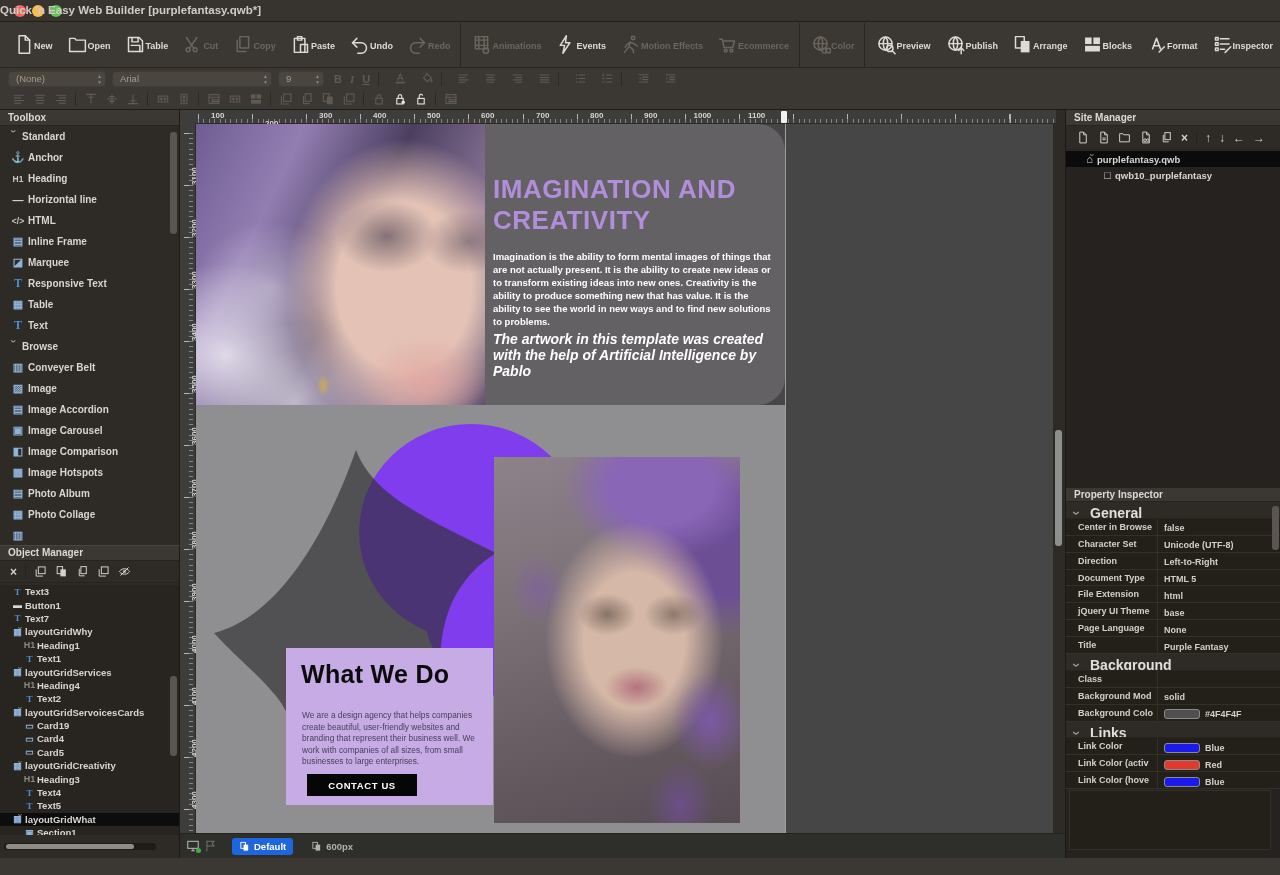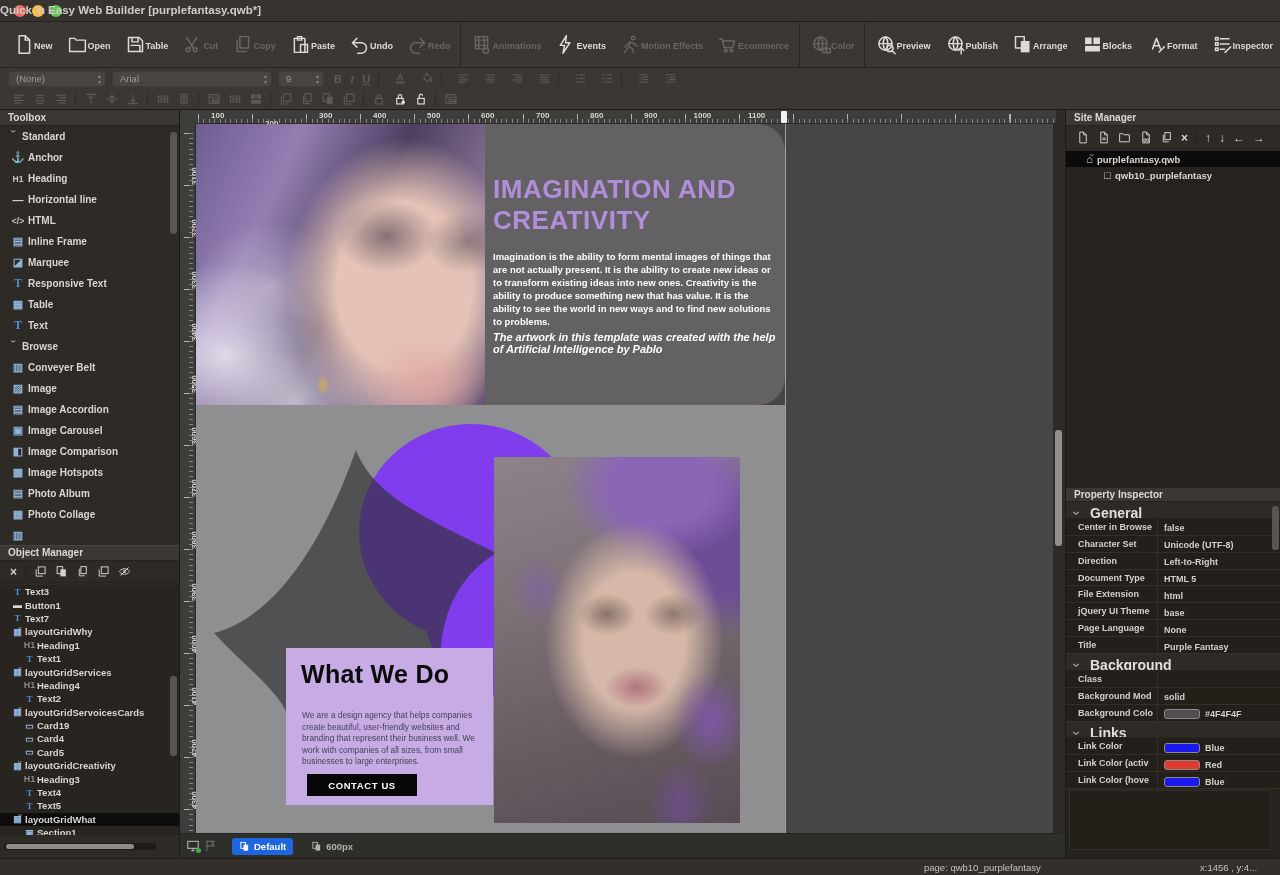--- a/index.html
+++ b/index.html
@@ -97,21 +97,21 @@
       radial-gradient(70px 50px at 66% 40%, rgba(55,48,68,.55), transparent 72%),
       radial-gradient(60px 44px at 94% 42%, rgba(55,48,68,.45), transparent 72%),
       radial-gradient(160px 200px at 72% 58%, #e4c3b6 0 42%, rgba(228,195,182,0) 74%),
       radial-gradient(150px 130px at 10% 82%, rgba(246,243,250,.8), transparent 70%),
       radial-gradient(130px 110px at 34% 99%, rgba(240,234,246,.65), transparent 72%),
       radial-gradient(110px 90px at 26% 58%, rgba(236,230,244,.45), transparent 72%),
       linear-gradient(115deg, #6f5d91 0%, #937eb2 26%, #4b3f60 52%, #8a7496 78%, #5e4f6f 100%);
   }
   .design-heading { position:absolute; left:297px; top:50px; width:280px; font-size:26px; line-height:31px; font-weight:bold; letter-spacing:.5px; }
   .design-para { position:absolute; left:297px; top:126px; width:284px; font-size:9.5px; line-height:13px; font-weight:bold; color:#ffffff; }
-  .design-credit { position:absolute; left:297px; top:207px; width:284px; font-size:11px; font-weight:bold; font-style:italic; color:#ffffff; }
+  .design-credit { position:absolute; left:297px; top:207px; width:284px; font-size:14px; font-weight:bold; font-style:italic; color:#ffffff; }
   .page-bottom { position:absolute; left:0; top:281px; width:589px; height:428px; background:#8f8e90; }
   .page-bottom svg.shapes { position:absolute; left:0; top:0; }
   .card { position:absolute; left:90px; top:243px; width:207px; height:157px; }
   .card-h { position:absolute; left:15px; top:12px; font-size:25px; font-weight:bold; color:#0b0b0b; letter-spacing:.3px; }
   .card-t { position:absolute; left:16px; top:62px; width:178px; font-size:8.3px; line-height:11.5px; color:#46405a; }
   .card-btn { position:absolute; left:21px; top:126px; width:110px; height:22px; background:#060606; color:#fff; font-size:9.5px; font-weight:bold; letter-spacing:.6px; display:flex; align-items:center; justify-content:center; }
   .face2 { position:absolute; left:298px; top:52px; width:246px; height:366px;
     background:
       radial-gradient(46px 30px at 58% 63%, rgba(168,92,112,.75), transparent 70%),
       radial-gradient(42px 30px at 46% 43%, rgba(72,58,52,.55), transparent 70%),
@@ -1454,18 +1454,14 @@
           <span class="pval">
             <span class="sw" style="background: rgb(26, 26, 238);"></span>
             <span>Blue</span>
           </span>
         </div>
       </div>
     <div class="prop-note"></div>
     <div class="vscroll"></div>
   </div>
 
-  <div class="statusbar">
-    <span class="sp1">page: qwb10_purplefantasy</span>
-    <span class="sp2">x:1456 , y:4...</span>
-  </div>
 
 </div>
 
 </body></html>

